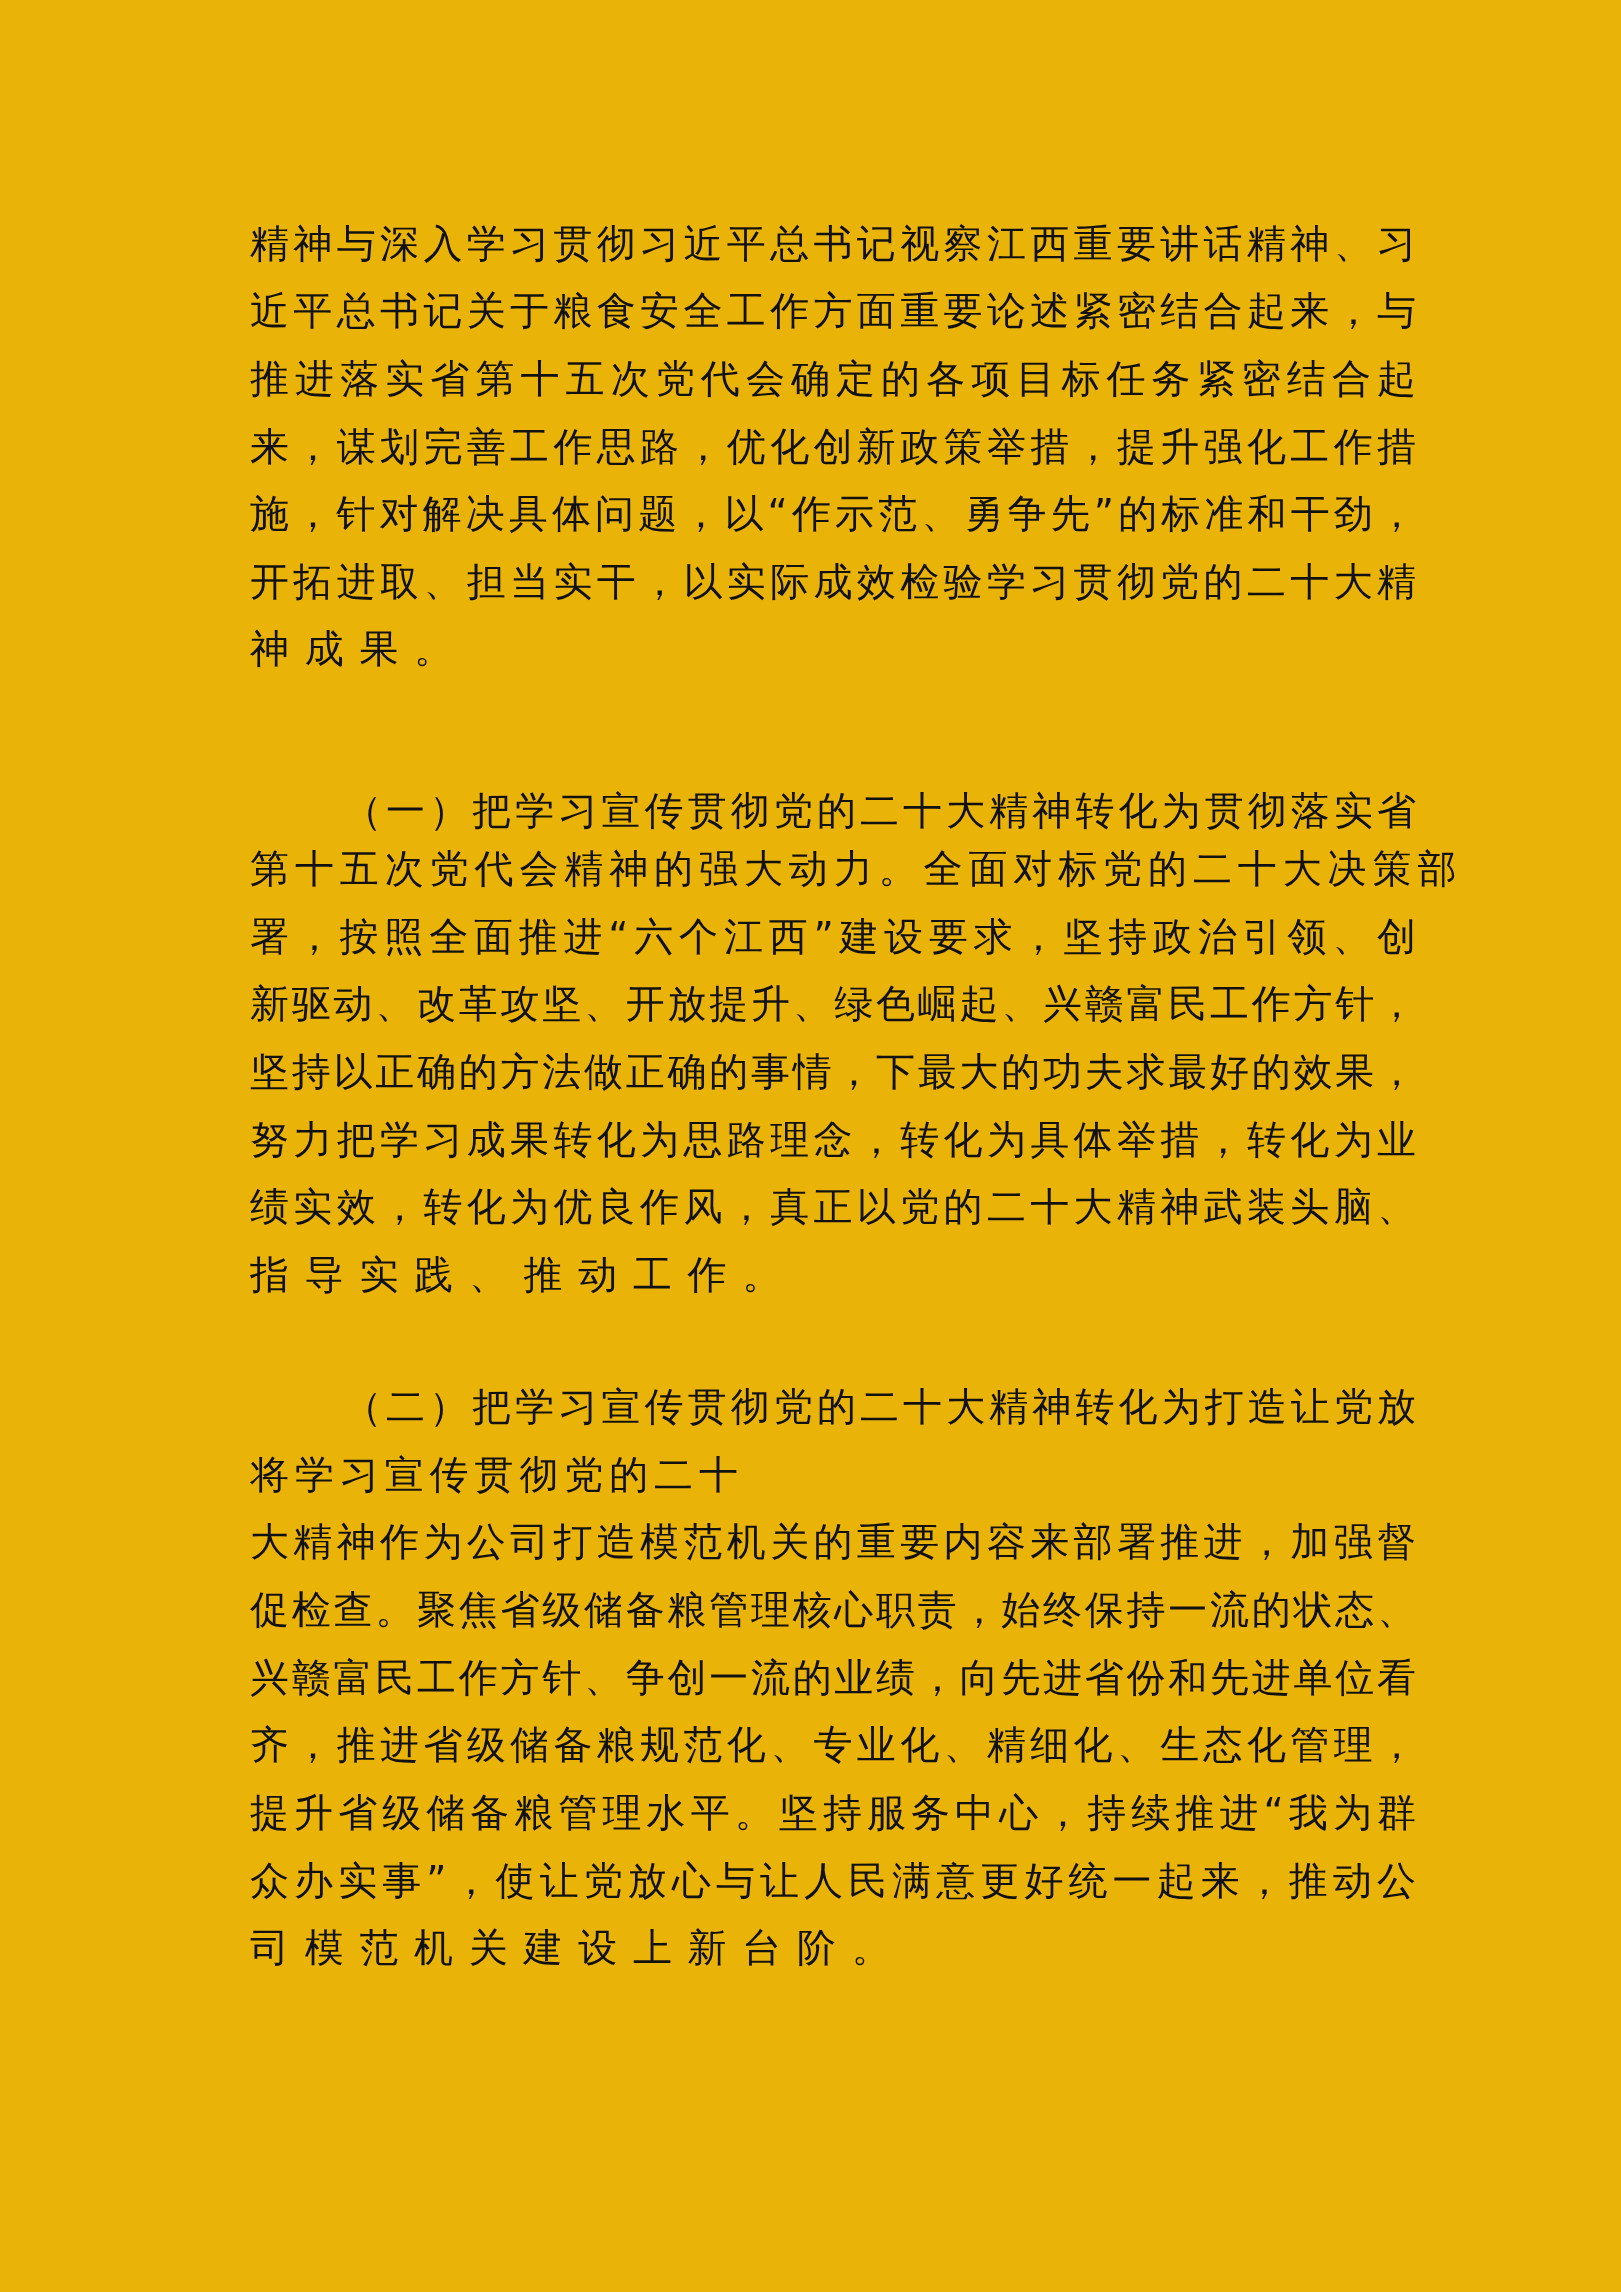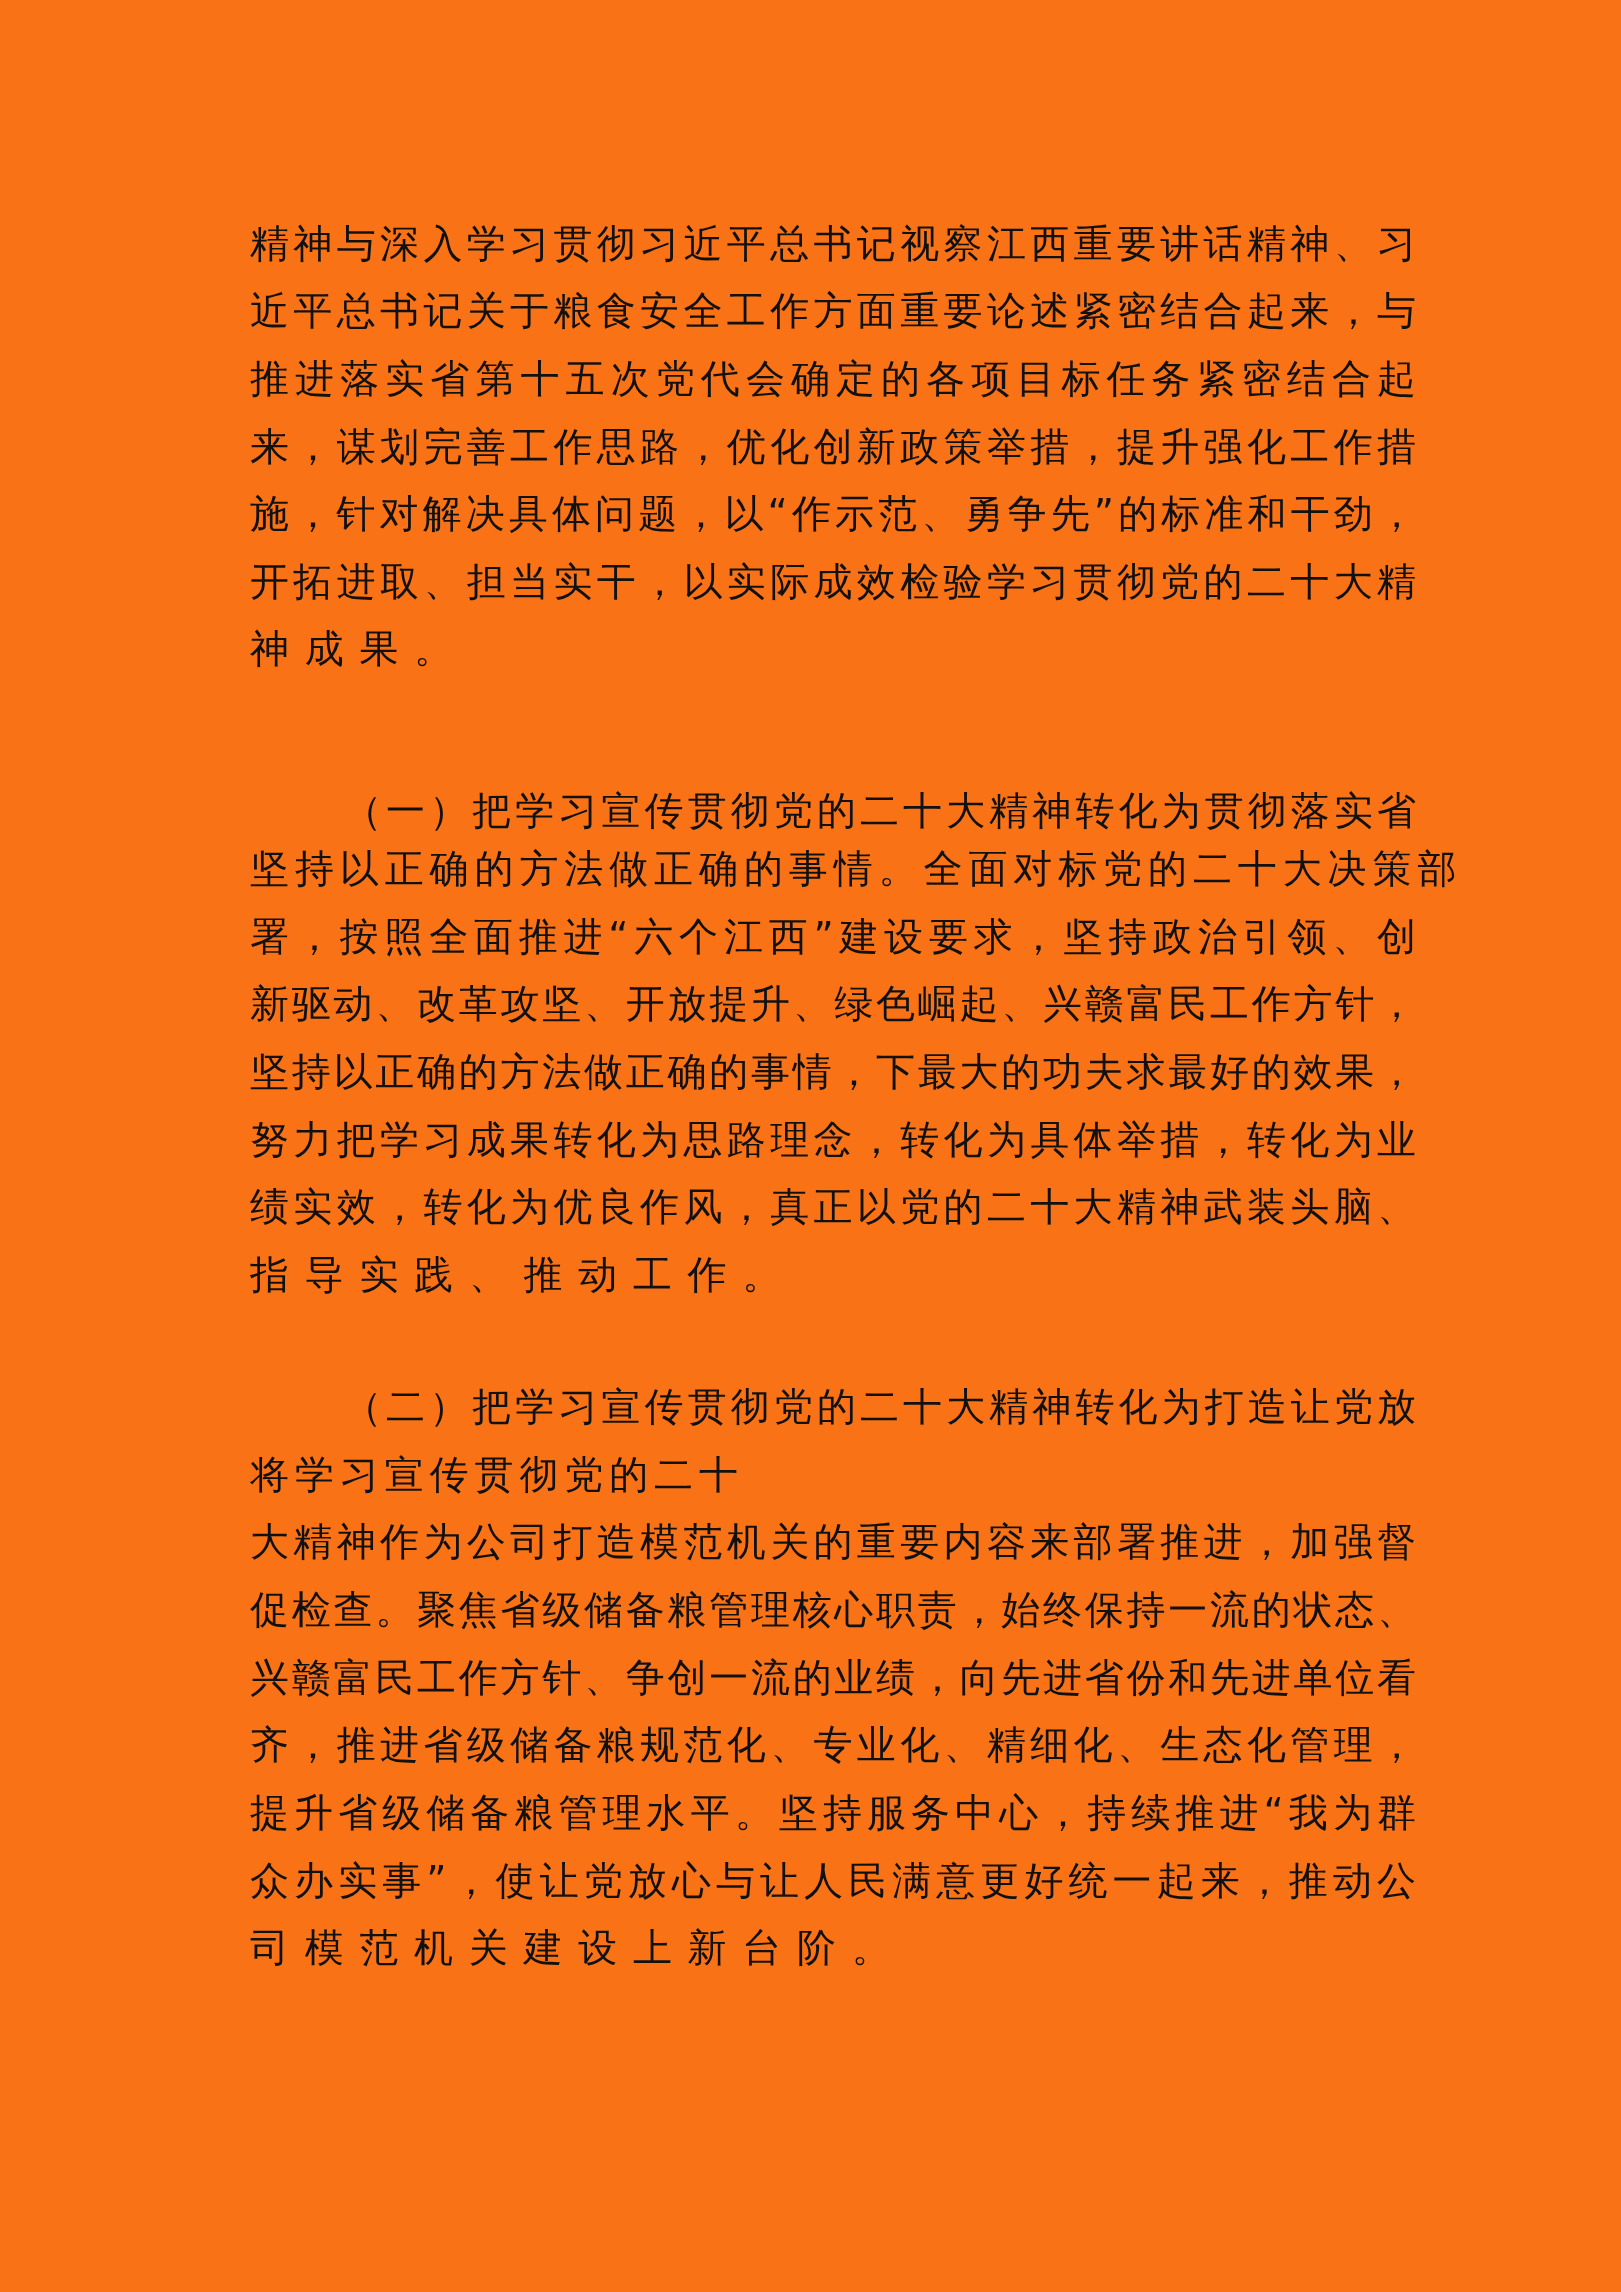--- a/index.html
+++ b/index.html
@@ -1,17 +1,17 @@
 <!DOCTYPE html>
 <html><head>
 <meta charset="utf-8">
 <style>
   html, body { margin: 0; padding: 0; background: #ffffff; }
   body { width: 1621px; height: 2293px; position: relative; overflow: hidden; }
-  .page { position: absolute; left: 0; top: 0; width: 1621px; height: 2293px; background: #f97316; }
+  .page { position: absolute; left: 0; top: 0; width: 1621px; height: 2293px; background: #eab308; }
   .line {
     position: absolute;
     left: 250px;
     width: 1166px;
     height: 59px;
     font-family: "DejaVu Sans", sans-serif;
     font-size: 39px;
     line-height: 59px;
     color: #111111;
     white-space: nowrap;
@@ -51,21 +51,21 @@
     <div class="line last" style="top:619px">
         <span class="line-text noj">神成果。</span>
       </div>
   </div>
 
   <div>
     <div class="line" style="top:771px; left:343px; width:1073px;margin-top:10px;">
         <span class="line-text seg-bold">（一）把学习宣传贯彻党的二十大精神转化为贯彻落实省</span>
       </div>
     <div class="line" style="top:839px; justify-content:flex-start;">
-      <span class="seg-bold" style="letter-spacing:5.9px">坚持以正确的方法做正确的事情。</span>
+      <span class="seg-bold" style="letter-spacing:5.9px">第十五次党代会精神的强大动力。</span>
         <span style="letter-spacing:5.9px">全面对标党的二十大决策部</span>
     </div>
     <div class="line" style="top:907px">
         <span class="line-text">署，按照全面推进“六个江西”建设要求，坚持政治引领、创</span>
       </div>
     <div class="line" style="top:974px">
         <span class="line-text">新驱动、改革攻坚、开放提升、绿色崛起、兴赣富民工作方针，</span>
       </div>
     <div class="line" style="top:1042px">
         <span class="line-text">坚持以正确的方法做正确的事情，下最大的功夫求最好的效果，</span>

